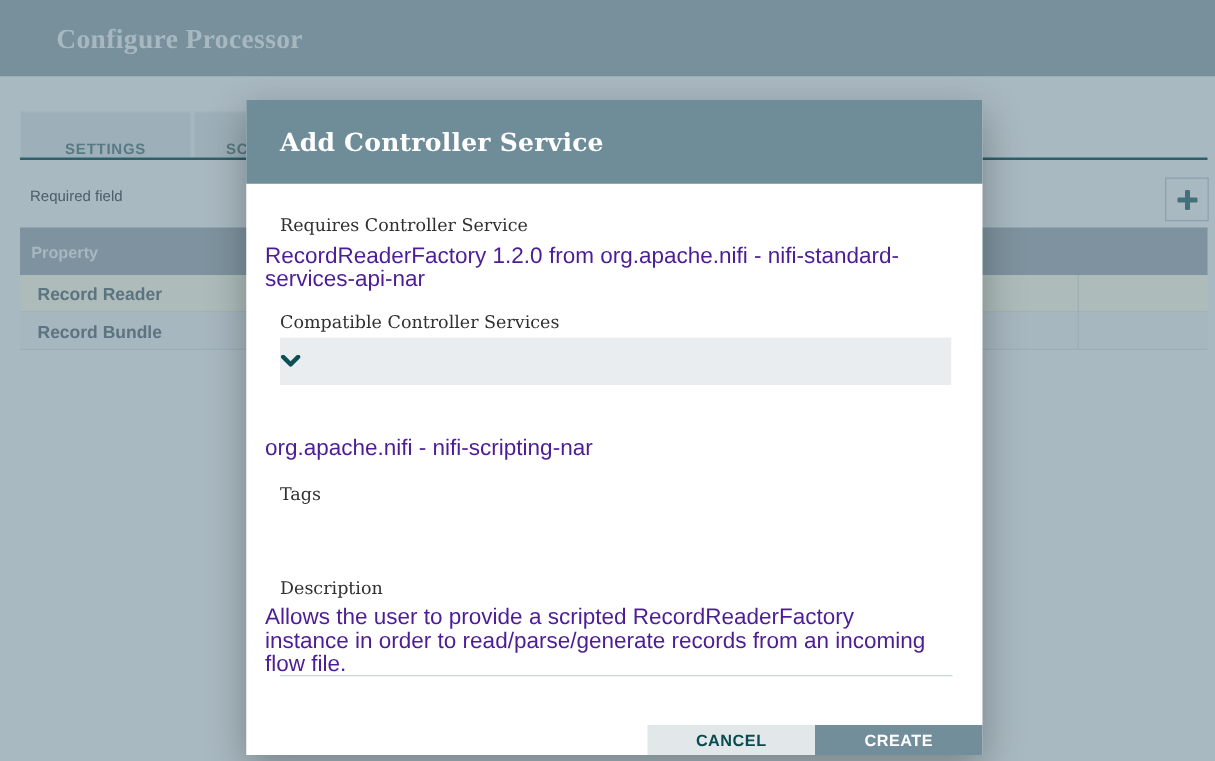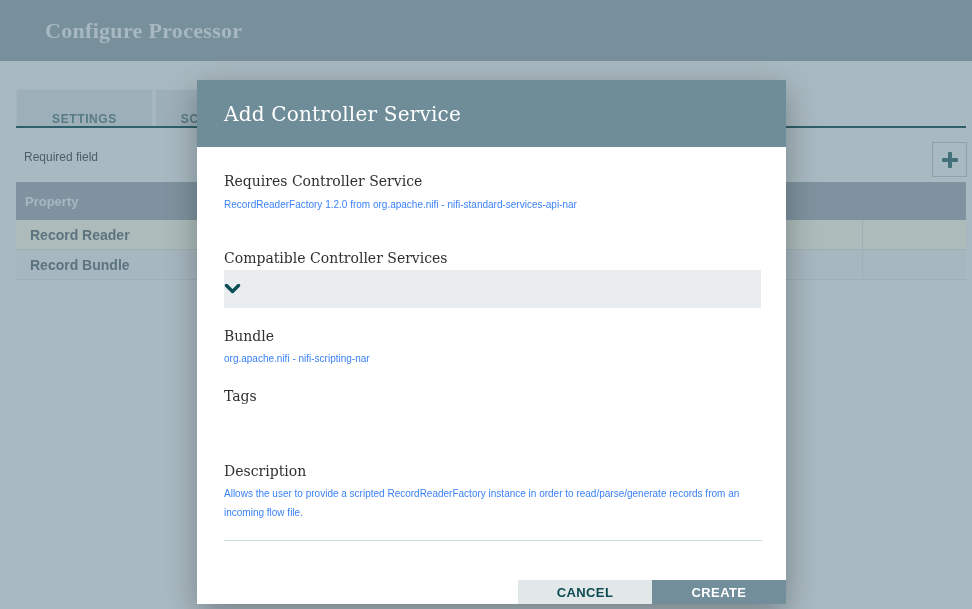--- a/index.html
+++ b/index.html
@@ -69,29 +69,29 @@
   .dialog {
     position:absolute; left:197px; top:80px; width:589px; height:524px;
     background:#ffffff; box-shadow:0 10px 30px rgba(0,0,0,0.3); z-index:10;
   }
   .dialog-header {
     position:absolute; left:0; top:0; width:100%; height:67px;
     background:#6f8d99; display:flex; align-items:center;
   }
   .dialog-header h2 {
     margin-left:27px; font-family:"DejaVu Serif", serif;
-    font-size:20px; font-weight:normal; color:#ffffff; letter-spacing:0.2px;
+    font-size:20px; font-weight:bold; color:#ffffff; letter-spacing:0.2px;
   }
   .dlg-label {
     position:absolute; left:27px; width:537px;
     font-family:"DejaVu Serif", serif; font-size:14px; color:#303030;
   }
   .dlg-value {
-    position:absolute; left:27px; width:537px;
-    font-size:10px; line-height:19px; color:#3b82f6;
+    position:absolute; left:15px; width:537px;
+    font-size:18px; line-height:19px; color:#4c1d95;
   }
   .lbl-requires   { top:93px; }
   .val-requires   { top:115px; }
   .lbl-compatible { top:170px; }
   .combo {
     position:absolute; left:27px; top:190px; width:537px; height:38px;
     background:#e9edef; display:flex; align-items:center; cursor:pointer;
   }
   .combo .combo-text {
     margin-left:12px; font-size:14px; color:#3e4347; flex:1;
@@ -163,21 +163,20 @@
 
     <div class="dlg-label lbl-compatible">Compatible Controller Services</div>
     <div class="combo">
       <span class="chev">
         <svg width="17" height="11" viewBox="0 0 17 11">
           <path d="M2.5 1.5 L8.5 7.5 L14.5 1.5" fill="none" stroke="#0b4f56" stroke-width="3.4" stroke-linecap="round" stroke-linejoin="round"></path>
         </svg>
       </span>
     </div>
 
-    <div class="dlg-label lbl-bundle">Bundle</div>
     <div class="dlg-value val-bundle">org.apache.nifi - nifi-scripting-nar</div>
 
     <div class="dlg-label lbl-tags">Tags</div>
 
     <div class="dlg-label lbl-desc">Description</div>
     <div class="dlg-value val-desc">Allows the user to provide a scripted RecordReaderFactory instance in order to read/parse/generate records from an incoming flow file.</div>
 
     <div class="dlg-divider"></div>
 
     <div class="dlg-buttons">

